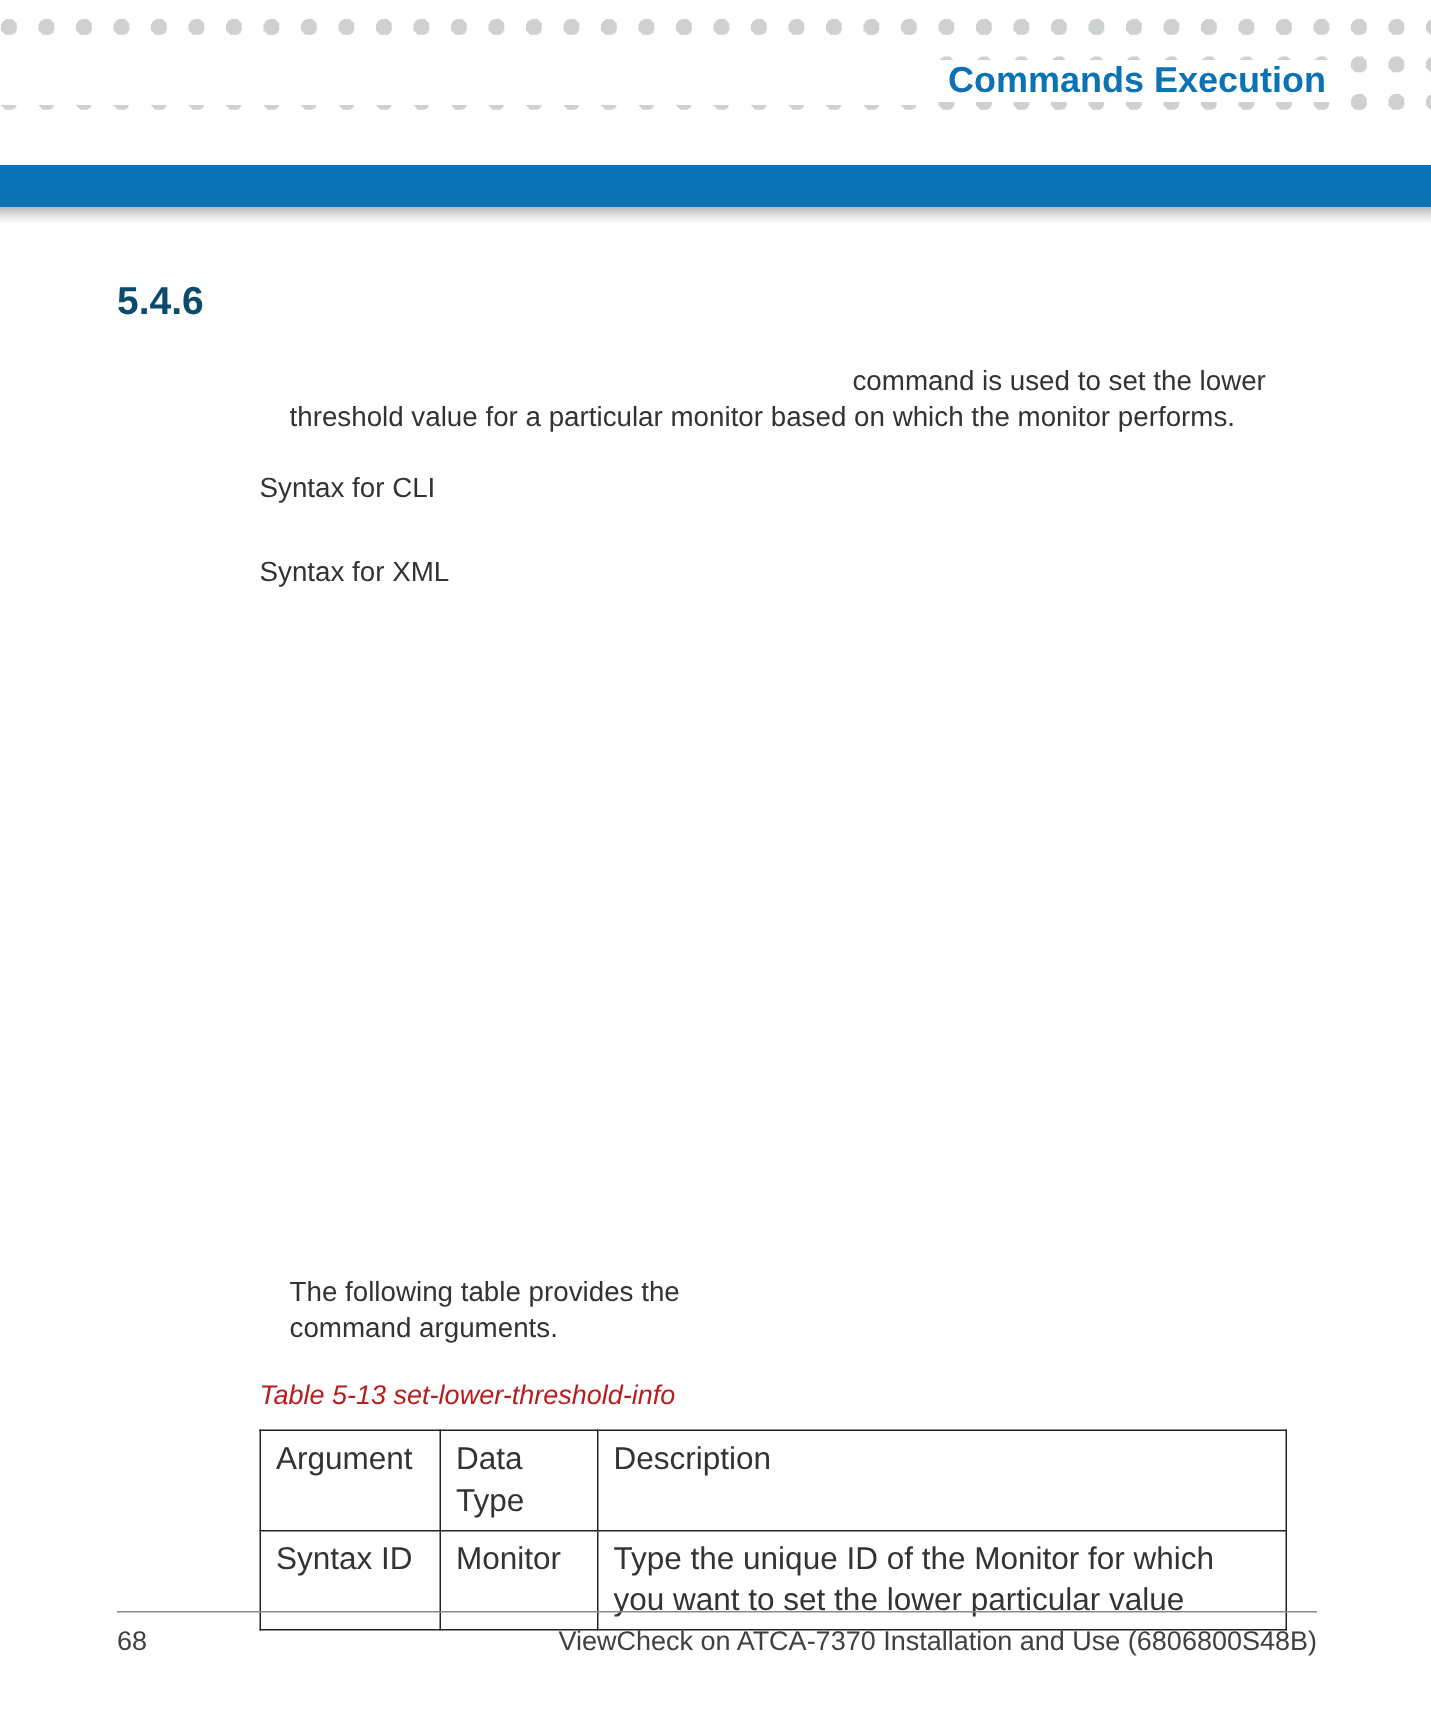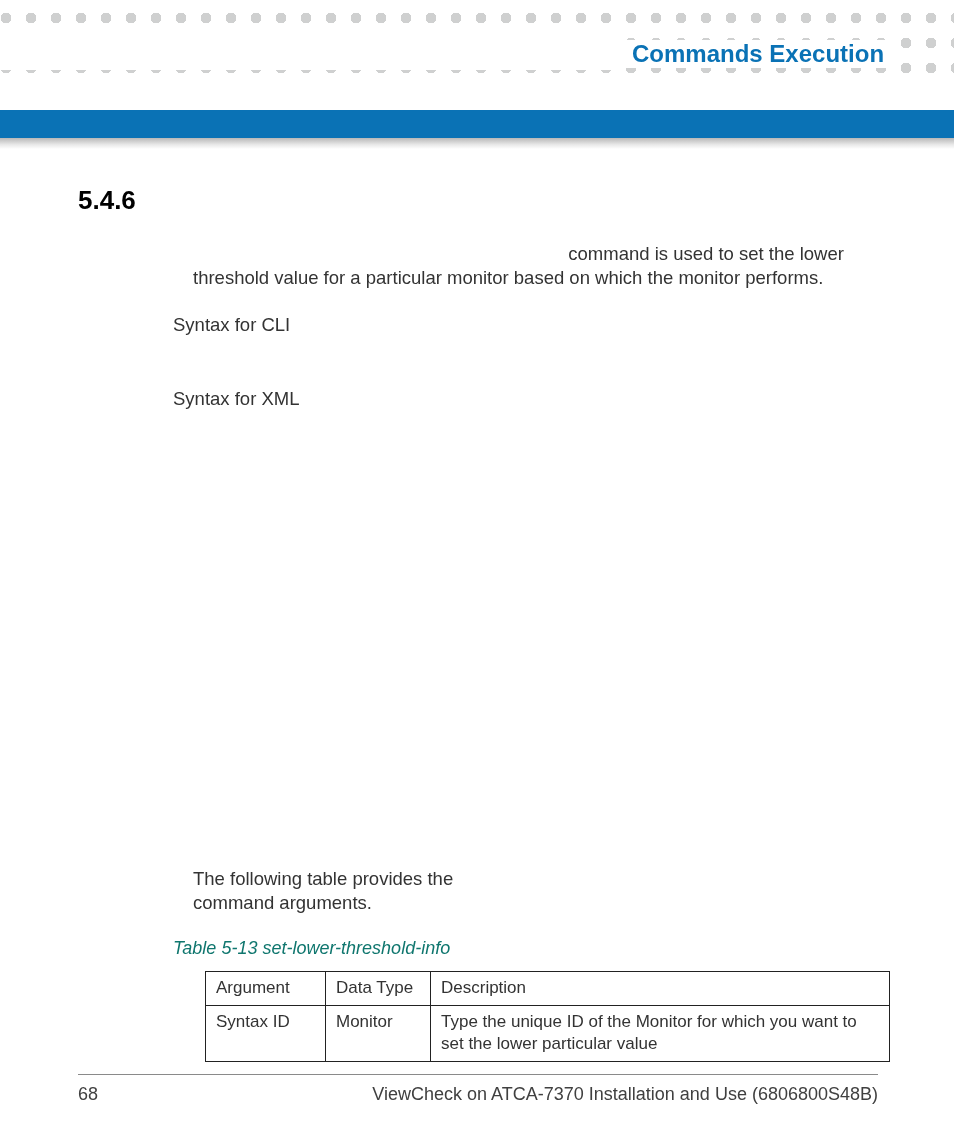--- a/index.html
+++ b/index.html
@@ -30,31 +30,31 @@
   .grey-underbar {
     position: absolute; top: 138px; left: 0; width: 954px; height: 11px;
     background: linear-gradient(180deg, #b8b8b8 0%, #e8e8e8 60%, #ffffff 100%);
   }
 
   
   .content {
     position: absolute; top: 185px; left: 78px; width: 800px;
   }
   .section-line { display: flex; align-items: baseline; margin-bottom: 26px; }
-  .section-num  { color: #000000; font-weight: 700; font-size: 26px; width: 95px; }
+  .section-num  { color: #0c4a6e; font-weight: 700; font-size: 26px; width: 95px; }
   .section-title{ color: #0a72b5; font-weight: 700; font-size: 26px; }
 
   .body-block { margin-left: 95px; width: 700px; font-size: 18.5px; line-height: 1.32; color: #333; }
   .para { margin-bottom: 22px; margin-left: 20px; }
-  .lbl  { margin-bottom: 50px; }
+  .lbl  { margin-bottom: 32px; }
   .big-gap { height: 455px; }
 
-  .table-caption { color: #0f766e; font-style: italic; font-size: 18px; margin-bottom: 10px; }
+  .table-caption { color: #b91c1c; font-style: italic; font-size: 18px; margin-bottom: 10px; }
 
-  table.arg { border-collapse: collapse; width: 685px; font-size: 17px; margin-left: 32px; }
+  table.arg { border-collapse: collapse; width: 685px; font-size: 21px; }
   table.arg th, table.arg td { border: 1.5px solid #222; padding: 5px 10px; text-align: left; vertical-align: top; font-weight: 400; }
   table.arg th { font-weight: 400; }
 
   
   .footer-line {
     position: absolute; left: 78px; bottom: 70px; width: 800px; height: 0;
     border-top: 1px solid #8a8a8a;
   }
   .footer {
     position: absolute; left: 78px; bottom: 40px; width: 800px; font-size: 18px;

